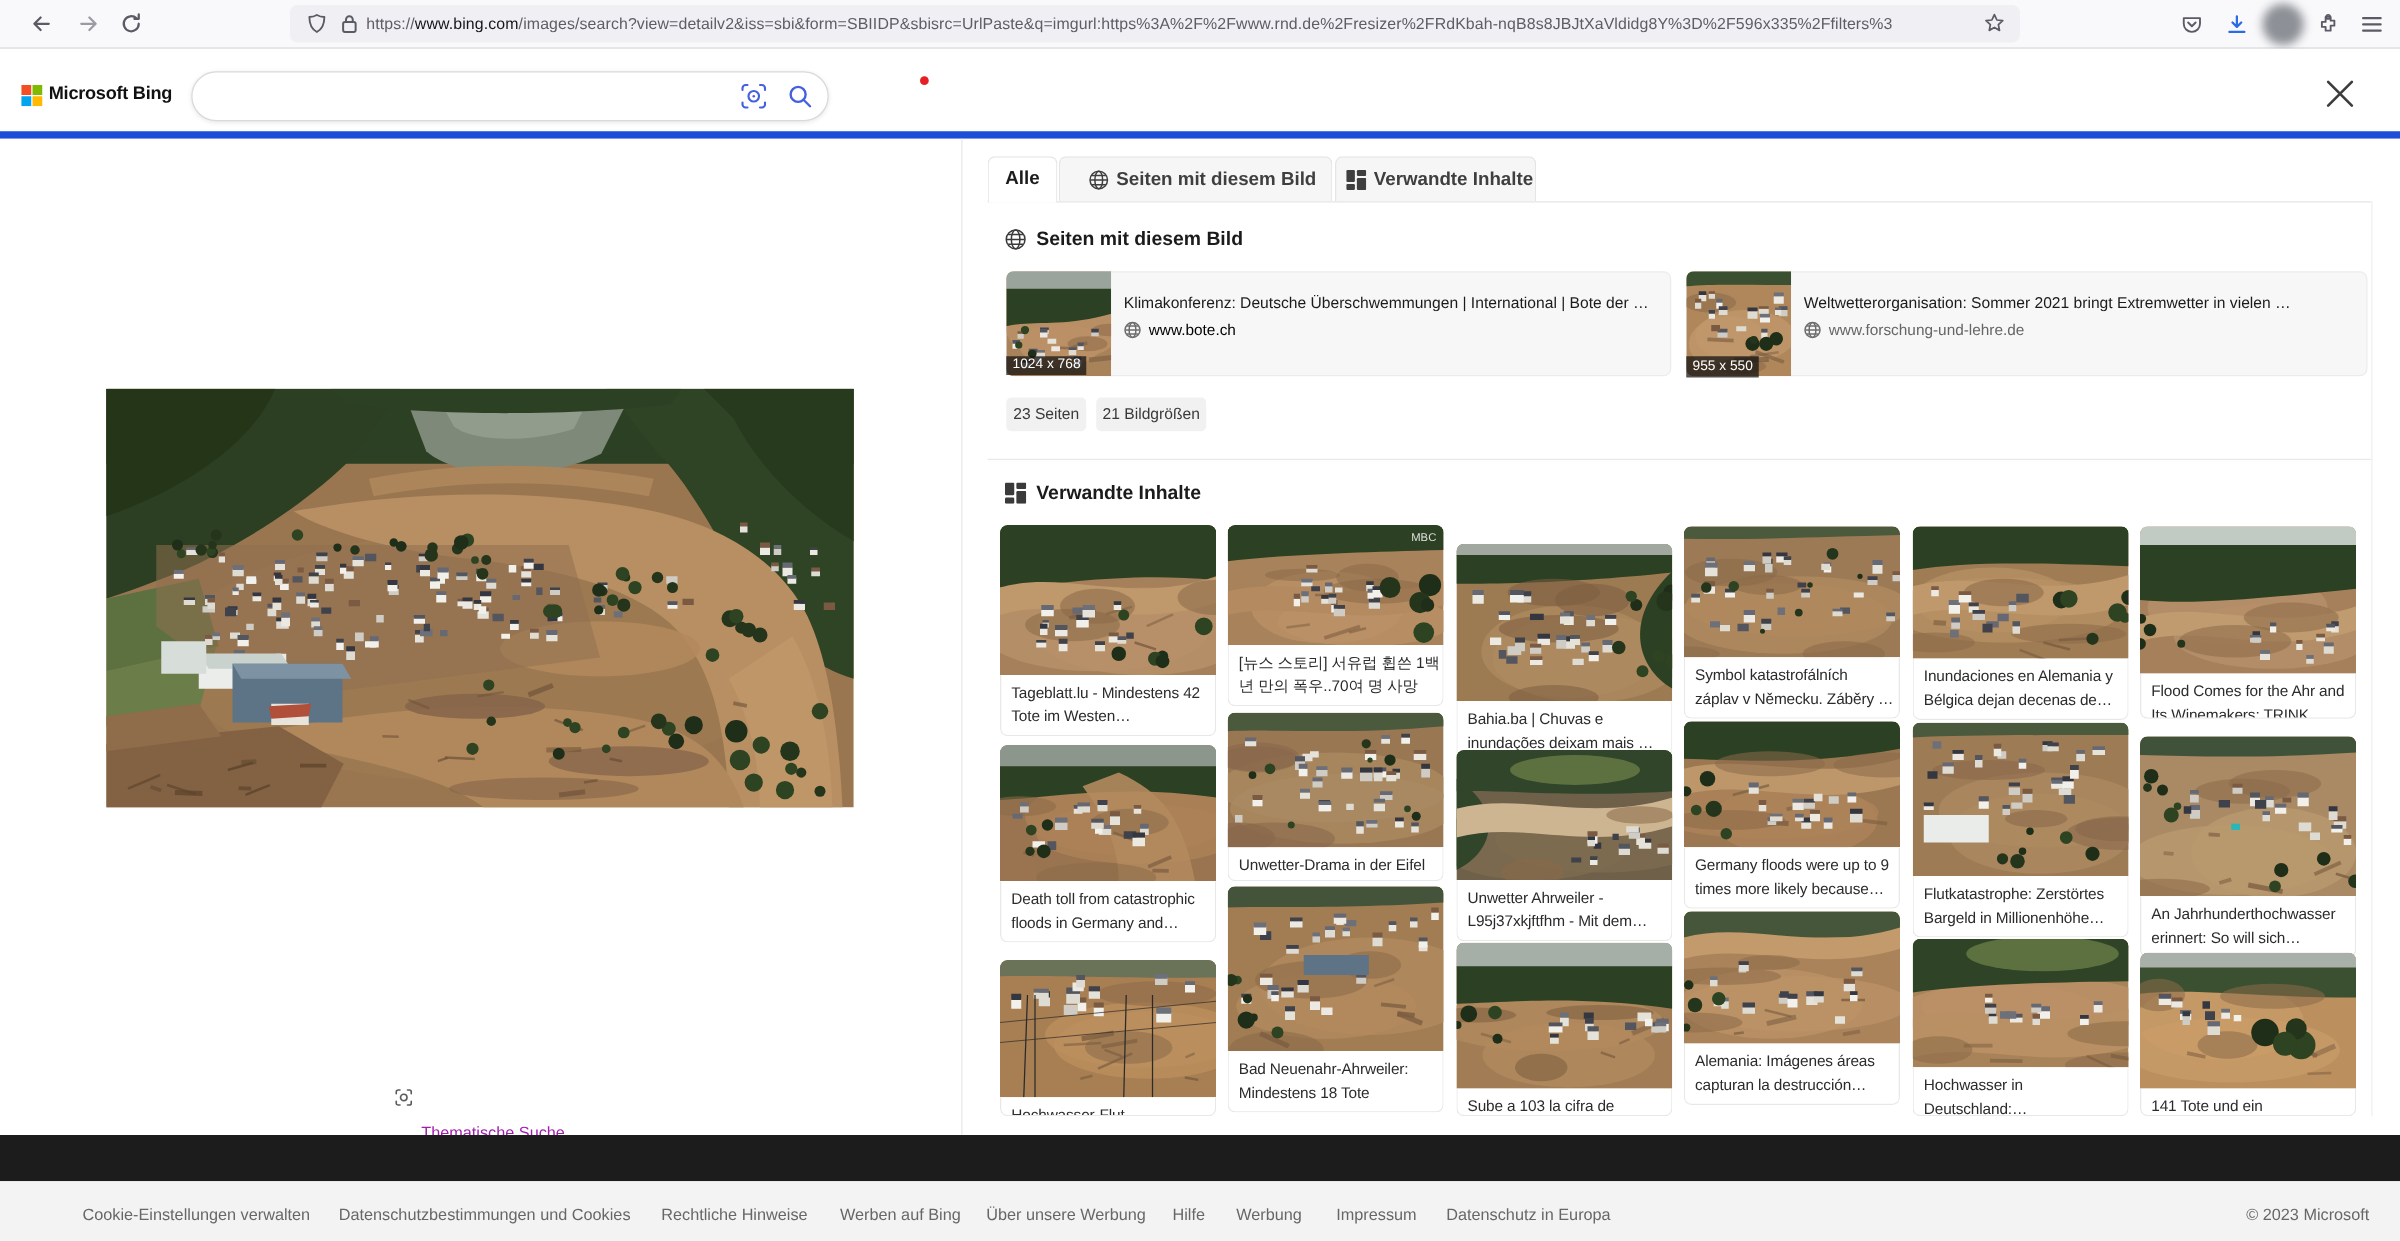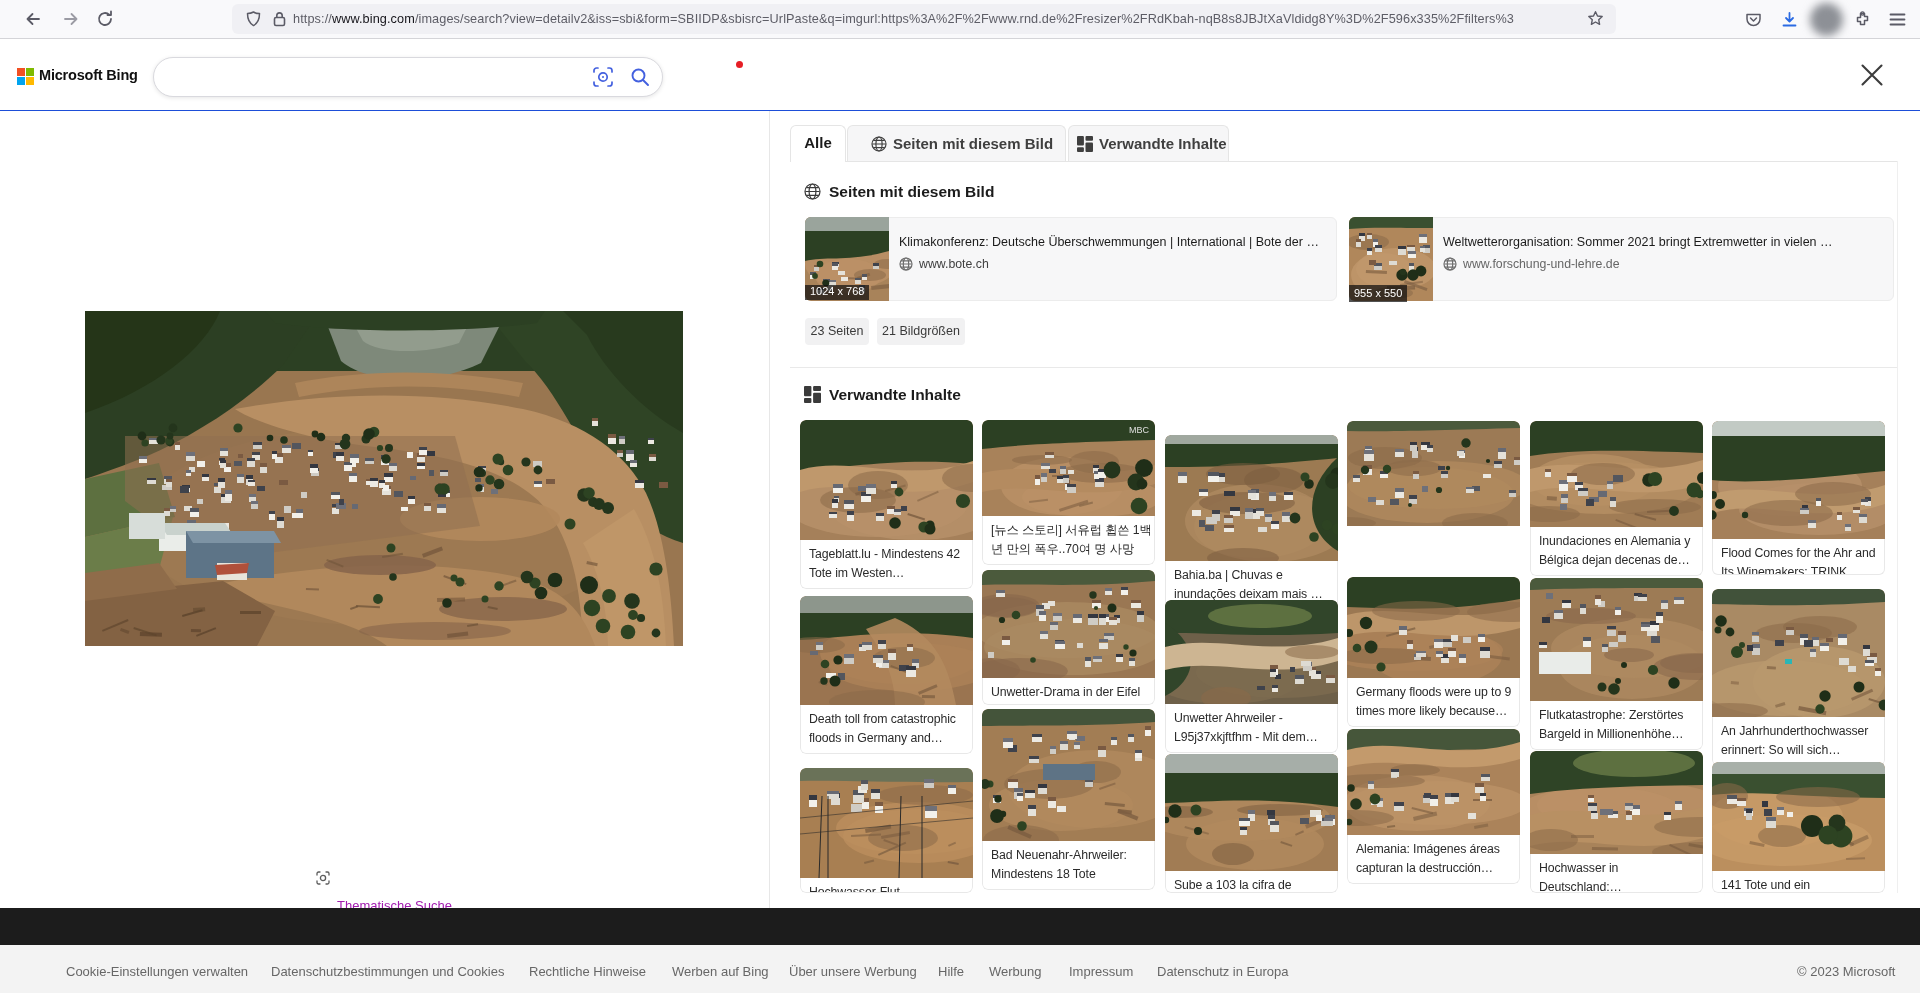--- a/index.html
+++ b/index.html
@@ -33,21 +33,21 @@
       </svg></div>
     <div class="abs" style="left:1810px;top:3px;width:33px;height:33px;border-radius:50%;background:#8d9096;filter:blur(4px)"></div>
     <div class="abs" style="left:1854px;top:11px"><svg width="17" height="17" viewBox="0 0 17 17">
         <path d="M6.5 2.5h4v3h3v4h-3v4h-4v-3h-3v-4h3z" stroke="#5b5b66" stroke-width="1.5" fill="none" stroke-linejoin="round"></path>
         <circle cx="8.5" cy="2.5" r="1.6" stroke="#5b5b66" stroke-width="1.4" fill="none"></circle>
       </svg></div>
     <div class="abs" style="left:1889px;top:12px"><svg width="17" height="15" viewBox="0 0 17 15">
         <path d="M1.5 2.5h14M1.5 7.5h14M1.5 12.5h14" stroke="#5b5b66" stroke-width="1.8" stroke-linecap="round"></path>
       </svg></div>
   </div>
-<div style="position:absolute;left:0px;top:39px;width:1920px;height:72px;background:#fff;border-bottom:1px solid #1d4ed8">
+<div style="position:absolute;left:0px;top:39px;width:1920px;height:72px;background:#fff;border-bottom:6px solid #1d4ed8">
     <div class="abs" style="left:17px;top:29px"><svg width="17" height="17" viewBox="0 0 17 17">
         <rect x="0" y="0" width="8" height="8" fill="#f25022"></rect>
         <rect x="9" y="0" width="8" height="8" fill="#7fba00"></rect>
         <rect x="0" y="9" width="8" height="8" fill="#00a4ef"></rect>
         <rect x="9" y="9" width="8" height="8" fill="#ffb900"></rect>
       </svg></div>
     <div class="abs" style="left:39px;top:28px;font-size:14.5px;color:#111;font-weight:600;letter-spacing:-0.2px;white-space:nowrap">Microsoft <span style="font-weight:700">Bing</span></div>
     <div style="position:absolute;left:153px;top:18px;width:510px;height:40px;background:#fff;border:1px solid #d9d9de;border-radius:21px;box-shadow:0 1px 4px rgba(0,0,0,0.1)">
       <div class="abs" style="left:438px;top:8px"><svg width="22" height="22" viewBox="0 0 22 22">
           <g stroke="#4360df" stroke-width="1.7" fill="none" stroke-linecap="round">
@@ -492,21 +492,21 @@
         </svg></div>
       <div class="abs" style="left:-1px;top:67px;background:rgba(15,15,15,0.72);color:#fff;font-size:11px;padding:0 5px 3px 5px">1024 x 768</div>
       <div class="abs" style="left:93px;top:17px;width:427px;white-space:nowrap;overflow:hidden;font-size:12.5px;color:#1b1b1b">Klimakonferenz: Deutsche Überschwemmungen | International | Bote der …</div>
       <div class="abs" style="left:93px;top:39px"><svg width="14" height="14" viewBox="0 0 14 14">
           <g stroke="#6d6d6d" stroke-width="1.2" fill="none">
             <circle cx="7.0" cy="7.0" r="6.0"></circle>
             <ellipse cx="7.0" cy="7.0" rx="2.7" ry="6.0"></ellipse>
             <path d="M1.4 7.0h11.2M2.1 3.8h9.8M2.1 10.2h9.8"></path>
           </g>
         </svg></div>
-      <div class="abs" style="left:113px;top:39px;font-size:12.3px;color:#404040">www.bote.ch</div>
+      <div class="abs" style="left:113px;top:39px;font-size:12.3px;color:#000000">www.bote.ch</div>
     </div>
     <div style="position:absolute;left:1349px;top:106px;width:545px;height:84px;background:#f7f7f8;border:1px solid #ececec;border-radius:6px">
       <div class="abs" style="left:-1px;top:-1px;width:84px;height:84px;border-radius:6px 0 0 6px;overflow:hidden"><svg width="84" height="84" viewBox="0 0 84 84" preserveAspectRatio="none">
           <rect width="84" height="84" fill="#b0875b"></rect>
           <ellipse cx="34" cy="58" rx="32" ry="22" fill="#c0976b" opacity="0.8"></ellipse>
           <ellipse cx="47" cy="52" rx="40" ry="21" fill="#c0976b" opacity="0.8"></ellipse>
           <path d="M0 0 L0 12 C 21 10 46 11 84 11 L84 0 Z" fill="#3a5030"></path>
           <ellipse cx="44" cy="76" rx="20" ry="6" fill="#8a6a49" opacity="0.55"></ellipse>
           <ellipse cx="19" cy="25" rx="21" ry="8" fill="#8a6a49" opacity="0.55"></ellipse>
           <rect x="50" y="61" width="19" height="2" fill="#7c5e41" opacity="0.69" transform="rotate(-18 50 61)"></rect>
@@ -1169,20 +1169,24 @@
           <rect x="119" y="66" width="8" height="2" fill="#666973"></rect>
           <circle cx="18" cy="49" r="4.2" fill="#24351c"></circle>
           <circle cx="92" cy="69" r="3.1" fill="#24351c"></circle>
           <circle cx="63" cy="84" r="2.0" fill="#24351c"></circle>
           <circle cx="141" cy="40" r="2.1" fill="#1f2e18"></circle>
           <circle cx="40" cy="48" r="4.2" fill="#2d4322"></circle>
           <circle cx="101" cy="47" r="2.2" fill="#24351c"></circle>
           <circle cx="119" cy="22" r="4.7" fill="#24351c"></circle>
         </svg>
       </div>
+      <div class="cap" style="top:105px;height:49px">
+        <div>Symbol katastrofálních</div>
+        <div>záplav v Německu. Záběry …</div>
+      </div>
     </div>
     <div class="cell" style="left:1347px;top:466px;width:173px;height:150px;overflow:hidden">
       <div class="cellimg" style="height:101px">
         <svg width="173" height="101" viewBox="0 0 173 101" preserveAspectRatio="none">
           <rect width="173" height="101" fill="#9b7852"></rect>
           <ellipse cx="65" cy="73" rx="91" ry="21" fill="#ac8259" opacity="0.8"></ellipse>
           <ellipse cx="89" cy="79" rx="66" ry="29" fill="#ac8259" opacity="0.8"></ellipse>
           <path d="M0 0 L0 30 C 43 31 95 36 173 22 L173 0 Z" fill="#2c4023"></path>
           <path d="M0 38 C 52 25 104 50 173 30 L173 51 C 104 71 52 45 0 59 Z" fill="#bd966a"></path>
           <ellipse cx="162" cy="35" rx="42" ry="10" fill="#8a6a49" opacity="0.55"></ellipse>

